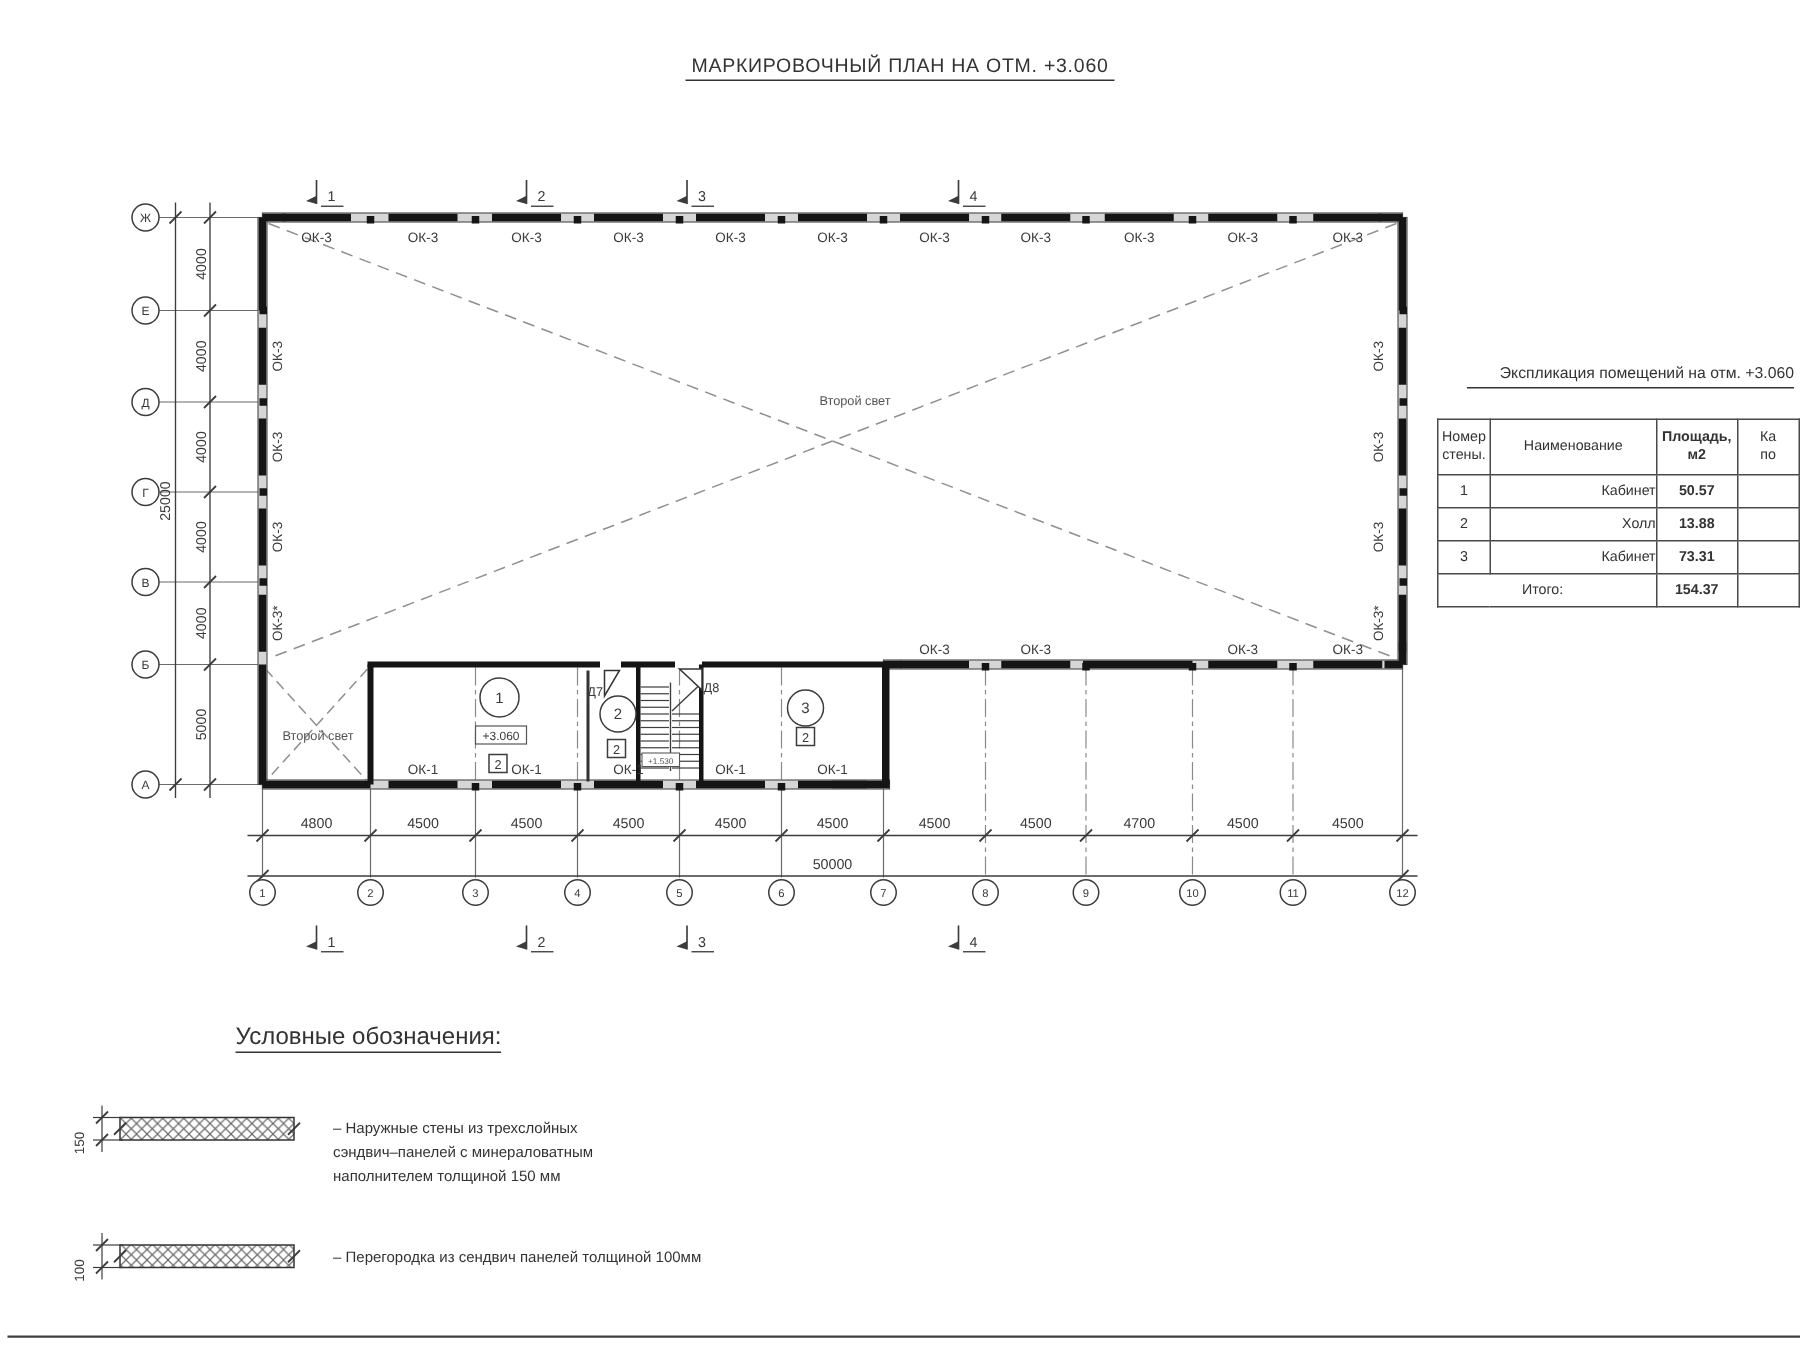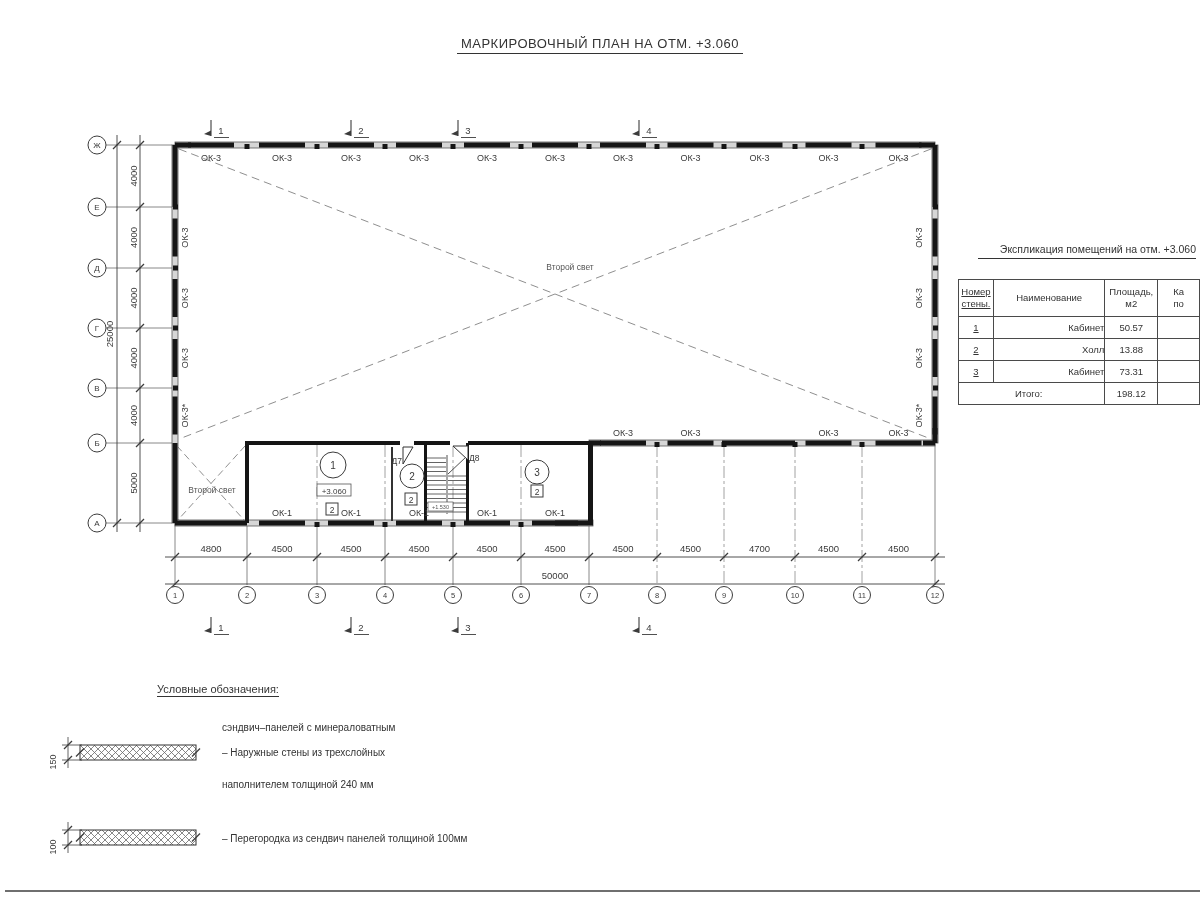--- a/index.html
+++ b/index.html
@@ -10,27 +10,27 @@
   #title{left:0;top:36px;width:1200px;text-align:center;font-size:13px;letter-spacing:.5px;color:#333;}
   #title span{border-bottom:1px solid #333;padding:0 4px 2px 4px;}
   
   #expl{left:958px;top:243px;width:242px;}
   #expl .t-title{font-size:10.5px;text-align:right;margin-left:20px;width:218px;
                  border-bottom:1px solid #333;padding-bottom:3px;color:#333;}
   #expl table{border-collapse:collapse;margin-top:20px;table-layout:fixed;}
   #expl td,#expl th{border:1px solid #4a4a4a;font-weight:normal;font-size:9.5px;color:#333;
                     text-align:center;vertical-align:middle;padding:0;line-height:1.25;overflow:hidden;}
   #expl table{border:1.5px solid #3a3a3a;}
-  #expl .c1{width:37px;text-decoration:underline;} #expl .c2{width:132px;} #expl .c3{width:57px;} #expl .c4{width:60px;}
+  #expl .c1{width:37px;} #expl .c2{width:132px;} #expl .c3{width:57px;font-weight:bold;} #expl .c4{width:60px;}
   #expl thead th{height:36px;}
   #expl tbody td{height:21px;}
   #expl td.nm{text-align:right;padding-left:7px;}
   #expl td.tot{text-align:center;padding-right:6px;}
   
-  .lg-title{left:157px;top:683px;font-size:11px;color:#333;}
+  .lg-title{left:157px;top:683px;font-size:16px;color:#333;}
   .lg-title span{border-bottom:1px solid #333;padding-bottom:1px;}
   .lg-txt{font-size:10px;color:#333;left:222px;line-height:16px;}
 </style>
 </head>
 <body>
 
 <div id="page">
   <div id="title" class="abs">
     <span>МАРКИРОВОЧНЫЙ ПЛАН НА ОТМ. +3.060</span>
   </div>
@@ -390,27 +390,27 @@
             <td class="c4"></td>
           </tr>
           <tr>
             <td class="c1">3</td>
             <td class="c2 nm">Кабинет</td>
             <td class="c3">73.31</td>
             <td class="c4"></td>
           </tr>
           <tr>
             <td class="tot" colspan="2">Итого:</td>
-            <td class="c3">198.12</td>
+            <td class="c3">154.37</td>
             <td class="c4"></td>
           </tr>
         </tbody>
     </table>
   </div>
 
   <div class="abs lg-title">
     <span>Условные обозначения:</span>
   </div>
   <div class="abs lg-txt" style="top:745px">– Наружные стены из трехслойных</div>
-  <div class="abs lg-txt" style="top:720px">сэндвич–панелей с минераловатным</div>
-  <div class="abs lg-txt" style="top:777px">наполнителем толщиной 240 мм</div>
+  <div class="abs lg-txt" style="top:761px">сэндвич–панелей с минераловатным</div>
+  <div class="abs lg-txt" style="top:777px">наполнителем толщиной 150 мм</div>
   <div class="abs lg-txt" style="top:831px">– Перегородка из сендвич панелей толщиной 100мм</div>
 </div>
 
 </body></html>

